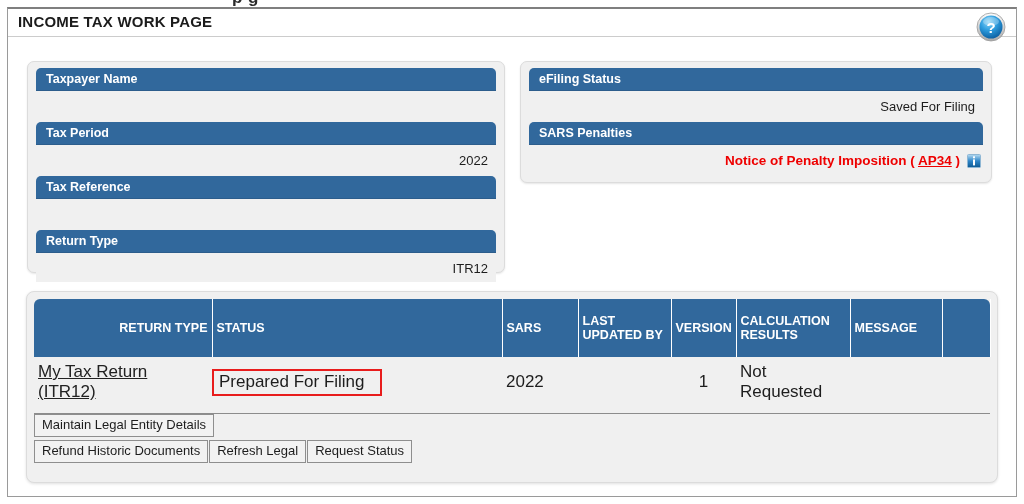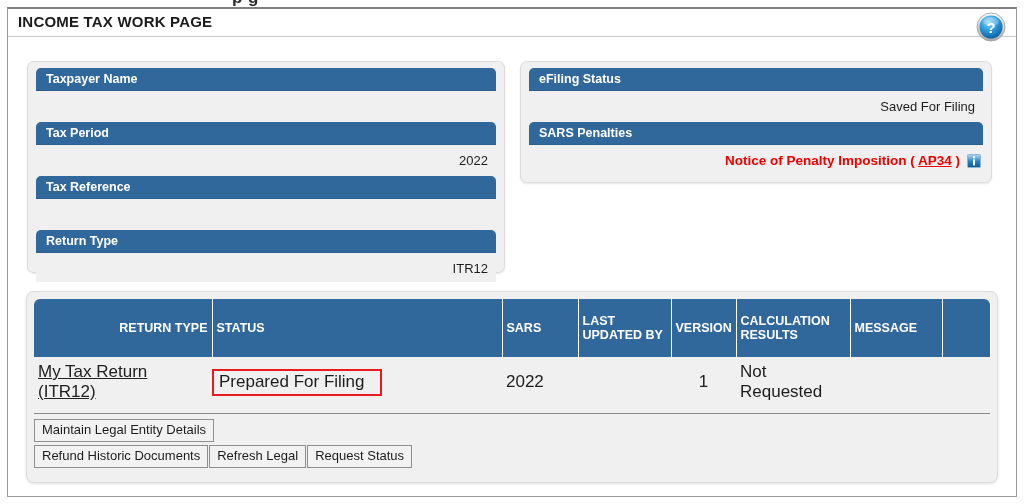--- a/index.html
+++ b/index.html
@@ -179,21 +179,20 @@
   }
   .status-highlight {
     display: inline-block;
     border: 2px solid #e81c1c;
     padding: 1px 15px 2px 5px;
     margin-left: -4px;
   }
   .btn-rows {
     margin-top: 5px;
     border-top: 1px solid #8c8c8c;
-    padding-top: 5px;
   }
   .btn {
     display: inline-block;
     background: #f2f2f2;
     border: 1px solid #8e8e8e;
     color: #1d1d1d;
     font-family: "Liberation Sans", sans-serif;
     font-size: 13px;
     padding: 2px 7px 3px 7px;
     margin: 0 1px 3px 0;

